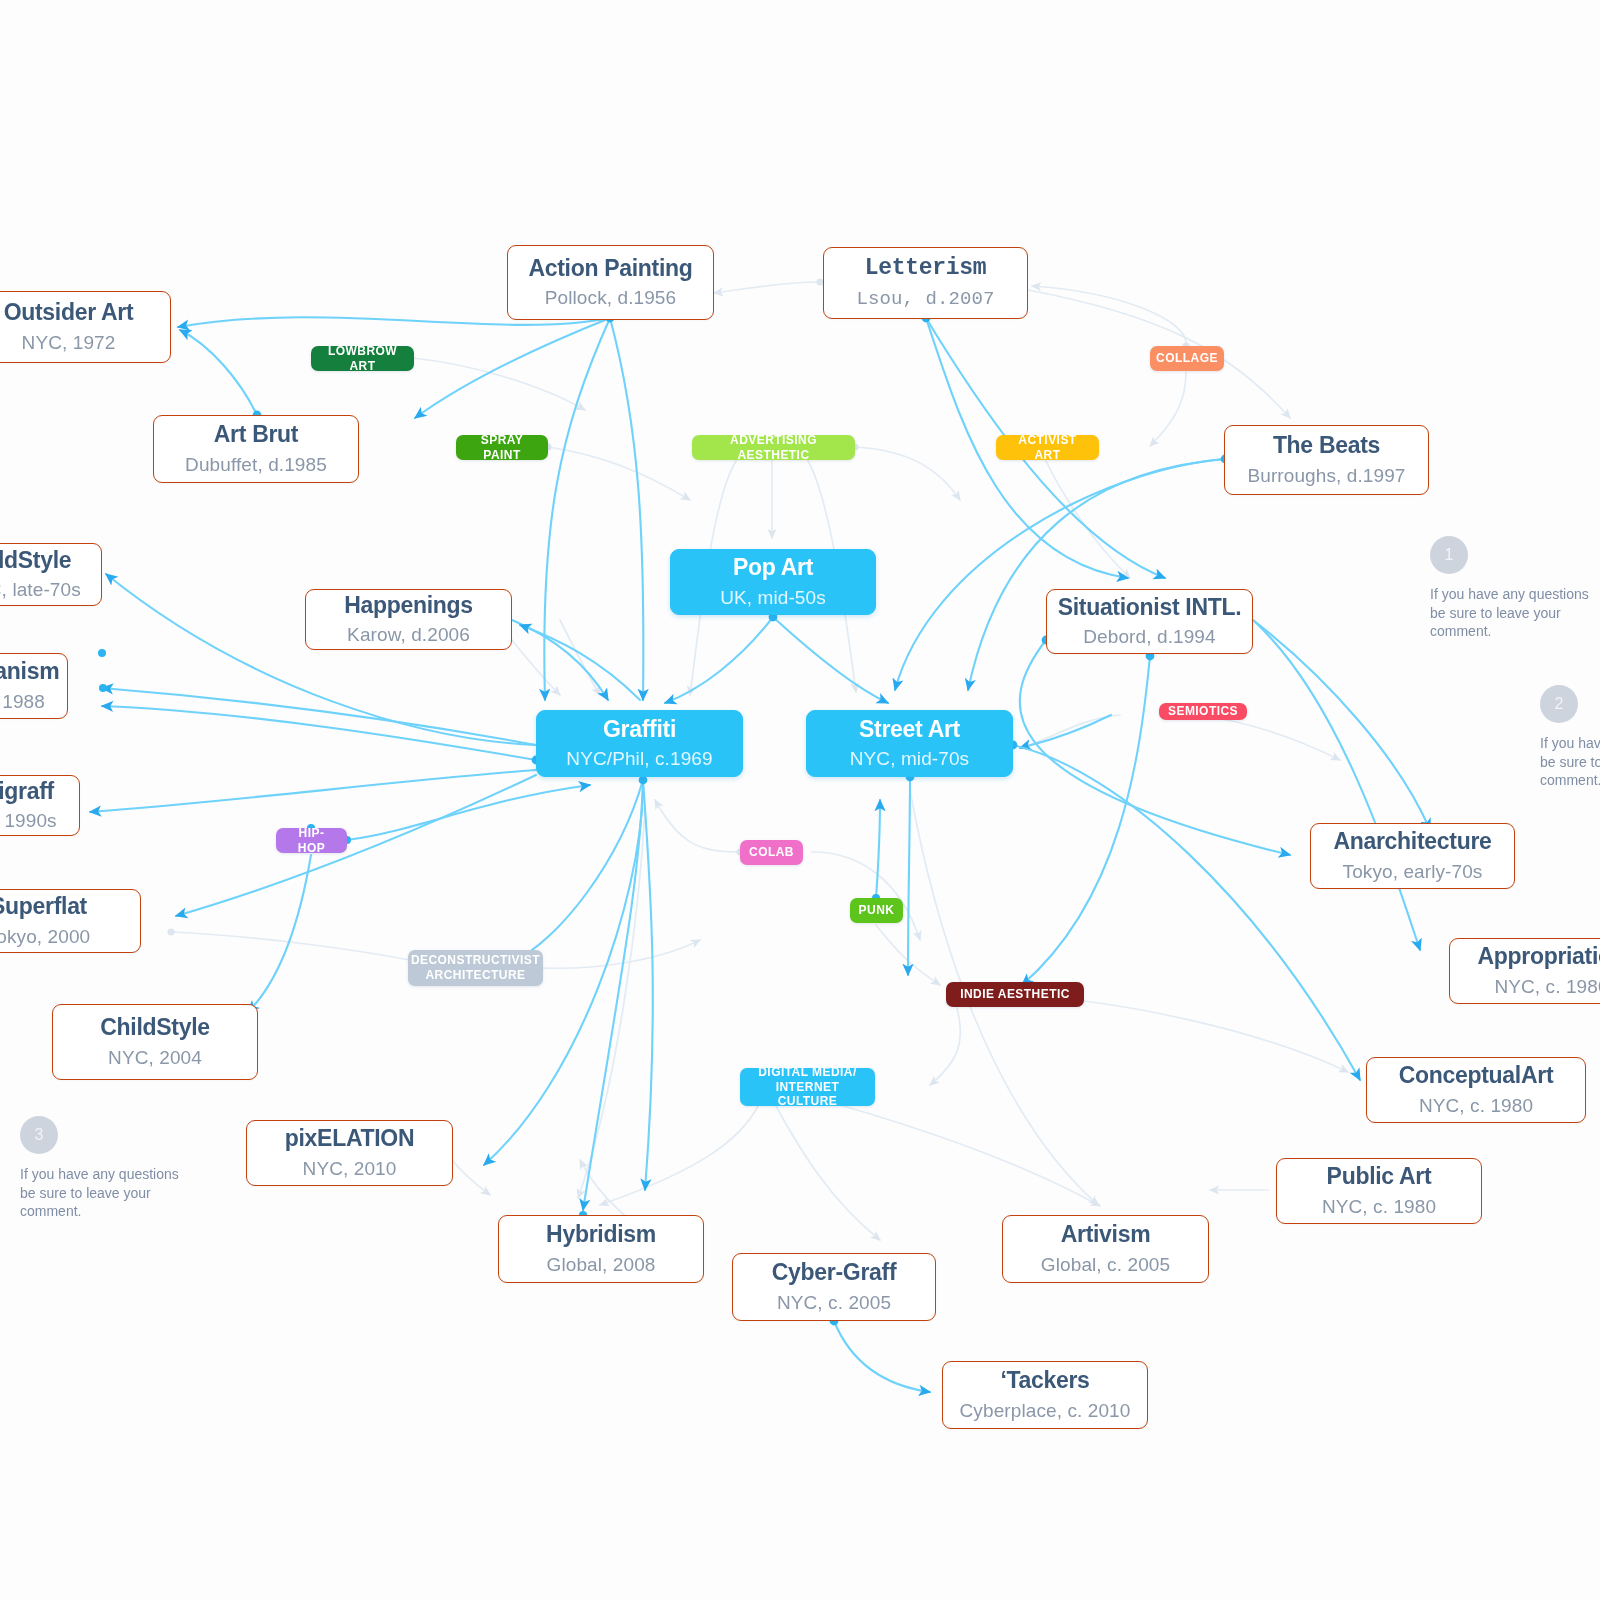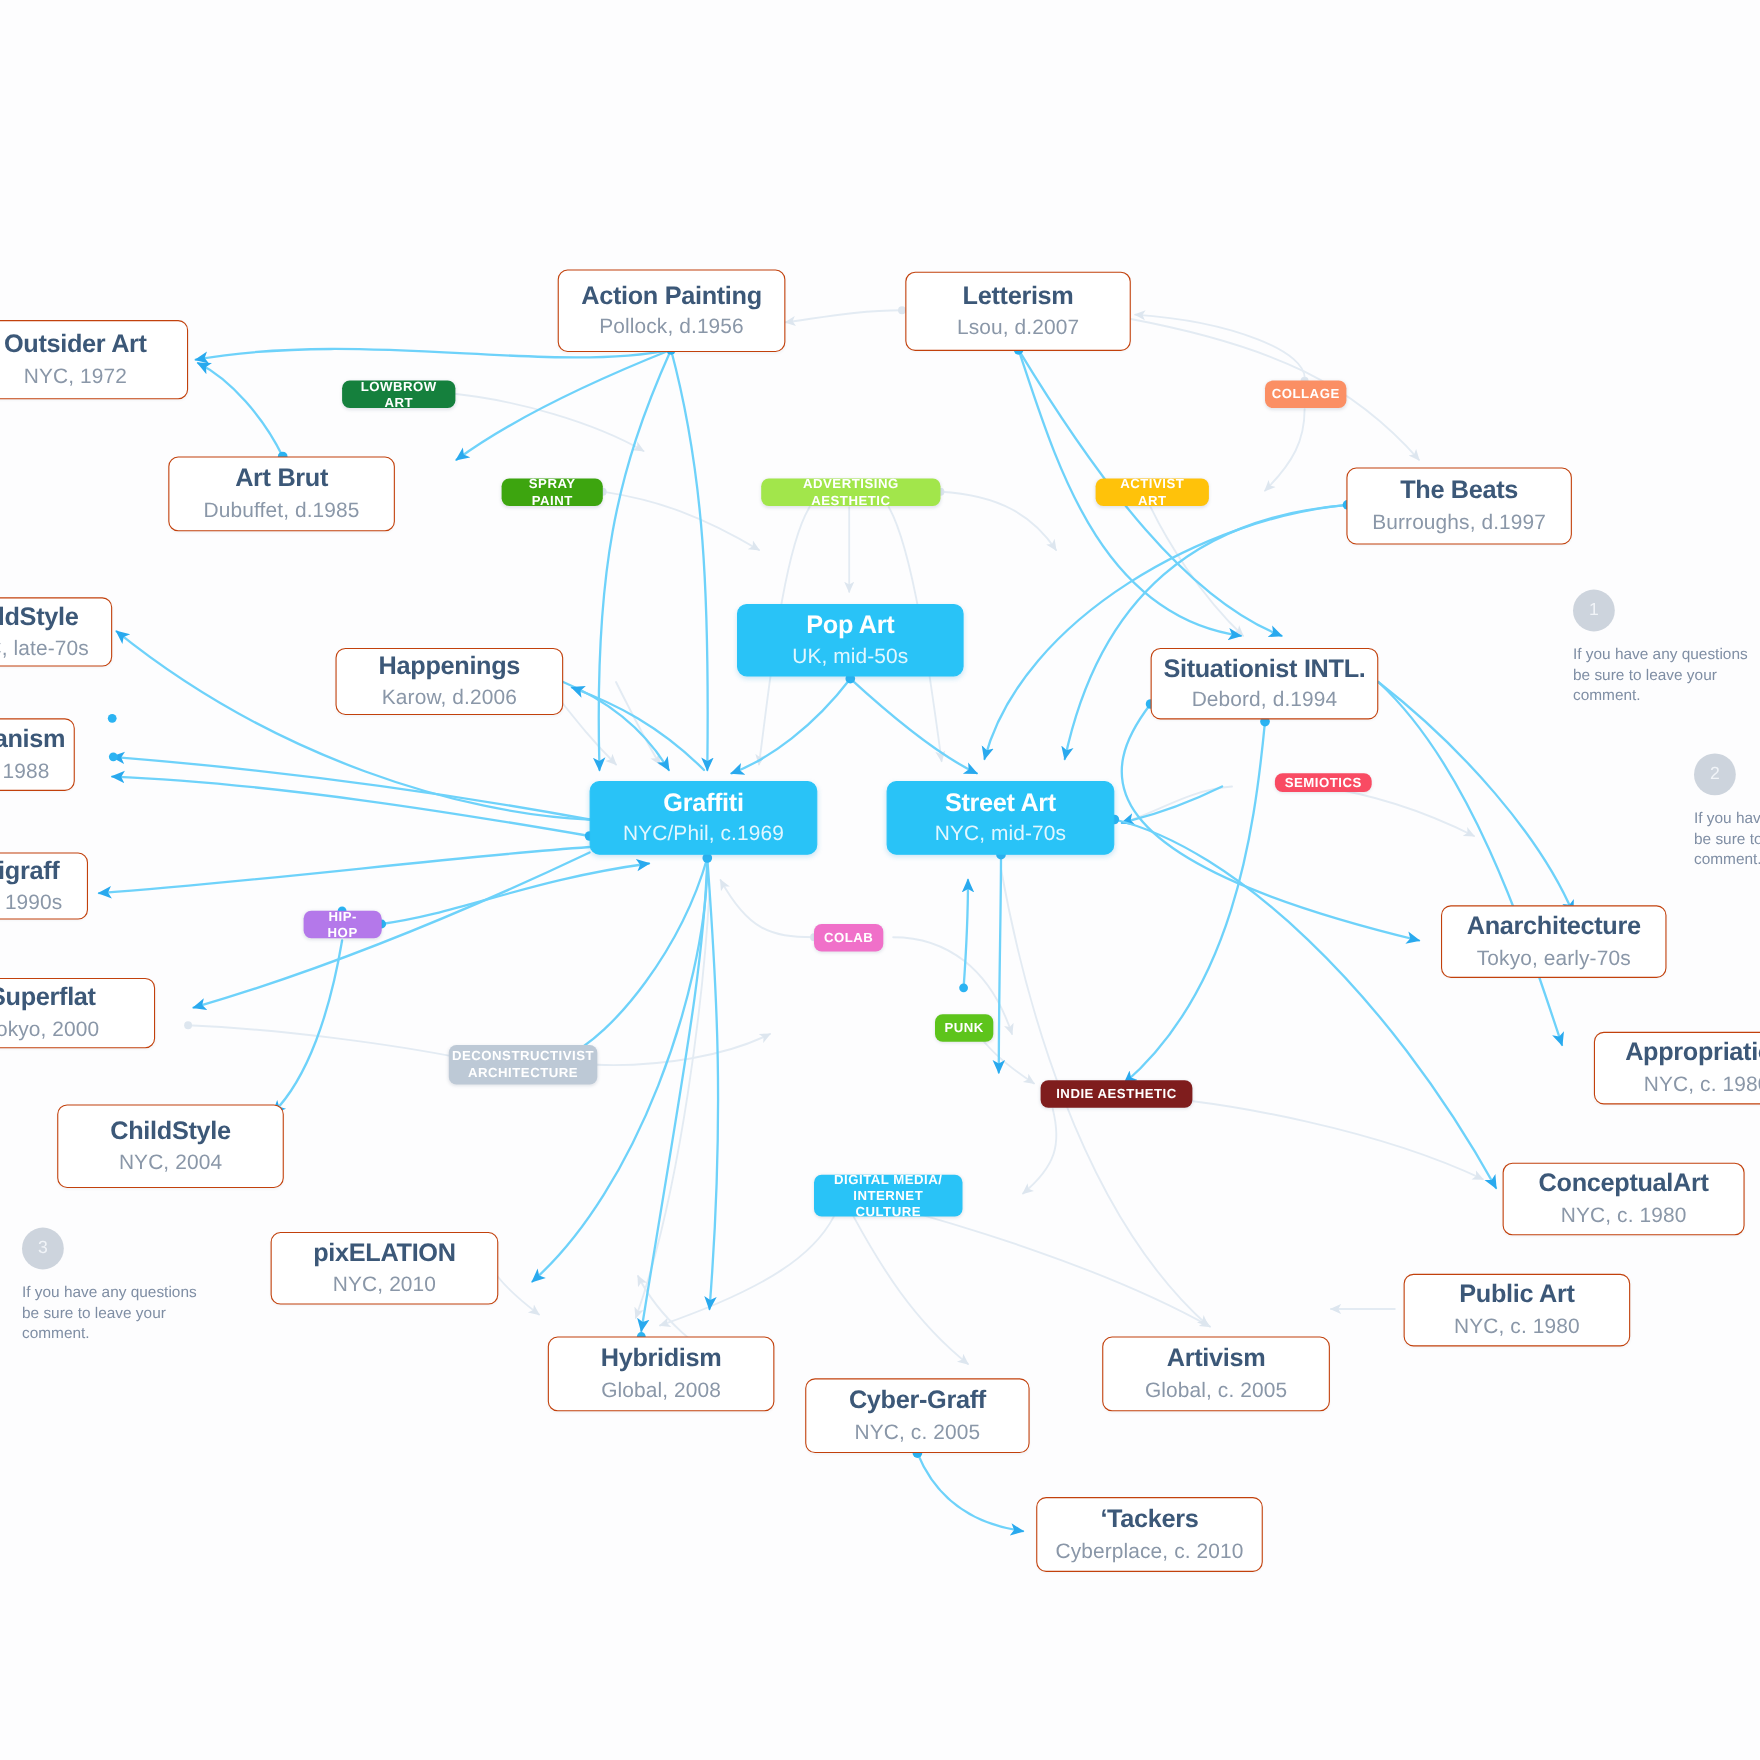--- a/index.html
+++ b/index.html
@@ -232,21 +232,21 @@
 
   <div id="nodes-host">
       <div class="node" style="left: -34px; top: 291px; width: 205px; height: 72px;">
         <div class="title">Outsider Art</div>
         <div class="sub">NYC, 1972</div>
       </div>
       <div class="node" style="left: 507px; top: 245px; width: 207px; height: 75px;">
         <div class="title">Action Painting</div>
         <div class="sub">Pollock, d.1956</div>
       </div>
-      <div class="node" style="left: 823px; top: 247px; width: 205px; height: 72px;">
+      <div class="node" style="left: 823px; top: 247px; width: 205px; height: 72px; font-family: Liberation Mono, monospace;">
         <div class="title">Letterism</div>
         <div class="sub">Lsou, d.2007</div>
       </div>
       <div class="node" style="left: 153px; top: 415px; width: 206px; height: 68px;">
         <div class="title">Art Brut</div>
         <div class="sub">Dubuffet, d.1985</div>
       </div>
       <div class="node" style="left: 1224px; top: 425px; width: 205px; height: 70px;">
         <div class="title">The Beats</div>
         <div class="sub">Burroughs, d.1997</div>
@@ -330,21 +330,21 @@
     </div>
   <div id="tags-host">
       <div class="tag" style="left: 311px; top: 346px; width: 103px; height: 25px; background: #15803d;">LOWBROW ART</div>
       <div class="tag" style="left: 1150px; top: 346px; width: 74px; height: 25px; background: rgb(251, 143, 100);">COLLAGE</div>
       <div class="tag" style="left: 456px; top: 435px; width: 92px; height: 25px; background: rgb(61, 165, 15);">SPRAY PAINT</div>
       <div class="tag" style="left: 692px; top: 435px; width: 163px; height: 25px; background: rgb(162, 230, 75);">ADVERTISING AESTHETIC</div>
       <div class="tag" style="left: 996px; top: 435px; width: 103px; height: 25px; background: rgb(255, 194, 10);">ACTIVIST ART</div>
       <div class="tag" style="left: 1111px; top: 703px; width: 88px; height: 17px; background: rgb(249, 75, 99); margin-left: 48px;">SEMIOTICS</div>
       <div class="tag" style="left: 276px; top: 828px; width: 71px; height: 25px; background: rgb(180, 120, 234);">HIP-HOP</div>
       <div class="tag" style="left: 740px; top: 840px; width: 63px; height: 25px; background: rgb(240, 112, 201);">COLAB</div>
-      <div class="tag" style="left: 850px; top: 898px; width: 53px; height: 25px; background: rgb(93, 196, 27); margin-top: 24px;">PUNK</div>
+      <div class="tag" style="left: 850px; top: 898px; width: 53px; height: 25px; background: rgb(93, 196, 27);">PUNK</div>
       <div class="tag" style="left: 408px; top: 950px; width: 135px; height: 36px; background: rgb(189, 201, 214);">DECONSTRUCTIVIST
 ARCHITECTURE</div>
       <div class="tag" style="left: 946px; top: 982px; width: 138px; height: 25px; background: #7f1d1d;">INDIE AESTHETIC</div>
       <div class="tag" style="left: 740px; top: 1068px; width: 135px; height: 38px; background: rgb(41, 195, 247);">DIGITAL MEDIA/
 INTERNET CULTURE</div>
     </div>
   <div id="comments-host">
       <div class="comment" style="left: 1430px; top: 536px;">
         <div class="bubble">1</div>
         <div class="ctext">If you have any questions be sure to leave your comment.</div>

